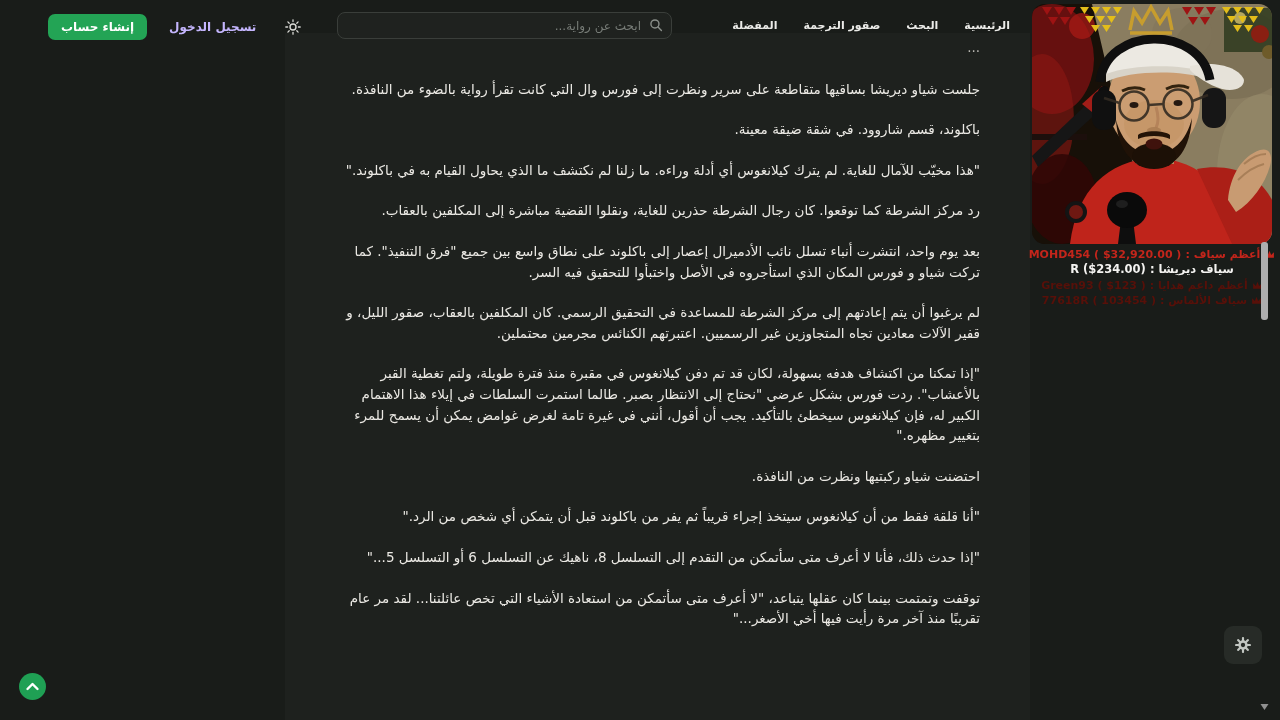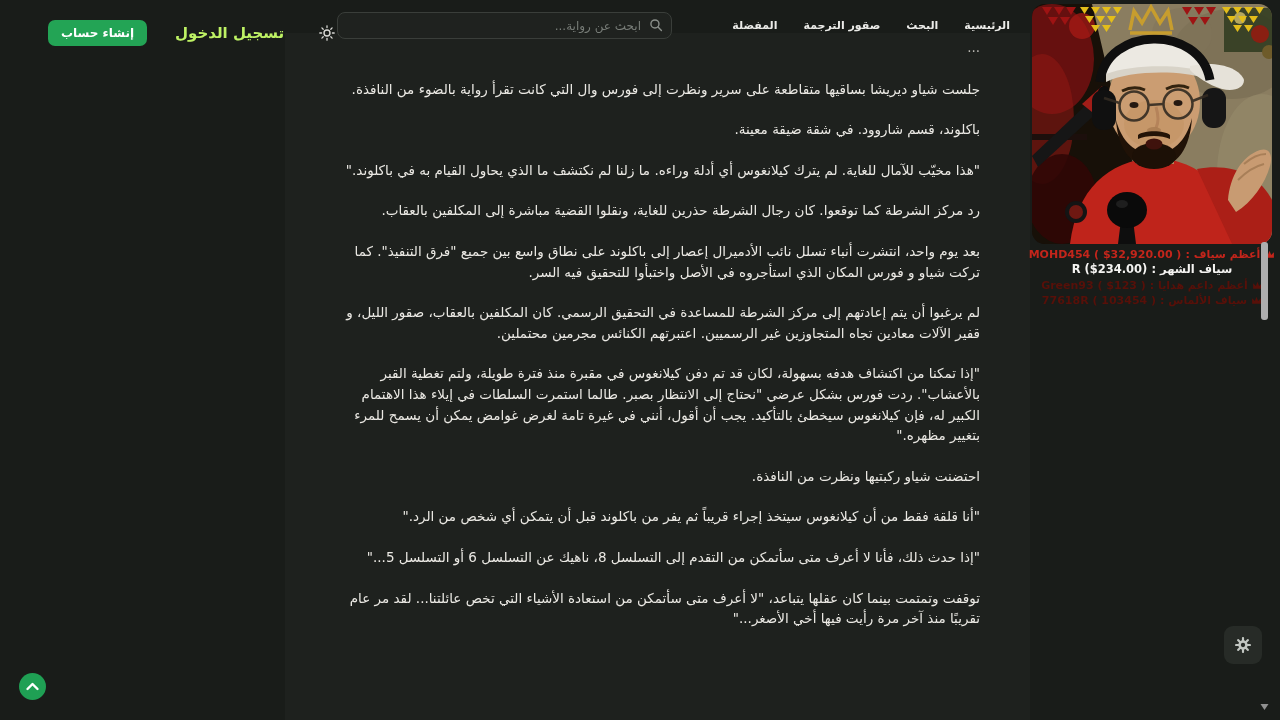--- a/index.html
+++ b/index.html
@@ -18,24 +18,24 @@
   .header{position:absolute;top:0;left:0;width:1280px;height:50px}
   .nav{position:absolute;top:0;right:270px;height:50px;display:flex;align-items:center;
        gap:26px;direction:rtl}
   .nav-link{color:#ebebe8;font-size:11px;font-weight:bold;text-decoration:none;white-space:nowrap}
   .search-wrap{position:absolute;left:337px;top:12px;width:335px;height:27px}
   .search-input{width:100%;height:100%;direction:rtl;background:#1f221f;border:1px solid #3a3e3a;
                 border-radius:8px;color:#d8d6d0;font-size:12px;padding:0 30px 0 10px;outline:none;
                 font-family:inherit}
   .search-input::placeholder{color:#787d78}
   .search-icon{position:absolute;right:9px;top:6px;width:14px;height:14px;color:#8a8f8a}
-  .auth{position:absolute;left:48px;top:8px;height:50px;display:flex;align-items:center;gap:28px}
+  .auth{position:absolute;left:48px;top:2px;height:50px;display:flex;align-items:center;gap:22px}
   .signup-btn{background:#23a455;color:#fff;font-size:12px;font-weight:bold;border:none;
               border-radius:7px;padding:6px 13px;font-family:inherit;cursor:pointer}
-  .login-link{color:#bef264;font-size:15px;font-weight:bold;text-decoration:none;white-space:nowrap}
+  .login-link{color:#c4b5fd;font-size:12px;font-weight:bold;text-decoration:none;white-space:nowrap}
   .sun-btn{background:none;border:none;padding:0;margin-left:7px;width:16px;height:16px;
            color:#d9d9d5;cursor:pointer}
 
   
   .cam{position:absolute;left:1032px;top:4px;width:240px;height:240px;border-radius:13px;
        overflow:hidden;background:#181210}
   .cam svg{display:block}
 
   
   .stats{position:absolute;left:1032px;top:247px;width:240px;direction:rtl;text-align:center;
@@ -218,21 +218,21 @@
 
   <div class="stats">
     <div class="stat-line stat-bright">
       <svg class="crown-icon" viewBox="0 0 10 8">
         <path d="M1,7 L1,2 L3.5,4.5 L5,0.5 L6.5,4.5 L9,2 L9,7 Z" fill="currentColor"></path>
       </svg>
       <span>أعظم سياف :</span>
       <bdi dir="ltr">MOHD454 ( $32,920.00 )</bdi>
     </div>
     <div class="stat-line stat-white">
-      <span>سياف الشهر :</span>
+      <span>سياف ديريشا :</span>
       <bdi dir="ltr">R ($234.00)</bdi>
     </div>
     <div class="stat-line stat-dim">
       <svg class="crown-icon" viewBox="0 0 10 8">
         <path d="M1,7 L1,2 L3.5,4.5 L5,0.5 L6.5,4.5 L9,2 L9,7 Z" fill="currentColor"></path>
       </svg>
       <span>أعظم داعم هدايا :</span>
       <bdi dir="ltr">Green93 ( $123 )</bdi>
     </div>
     <div class="stat-line stat-dim">

